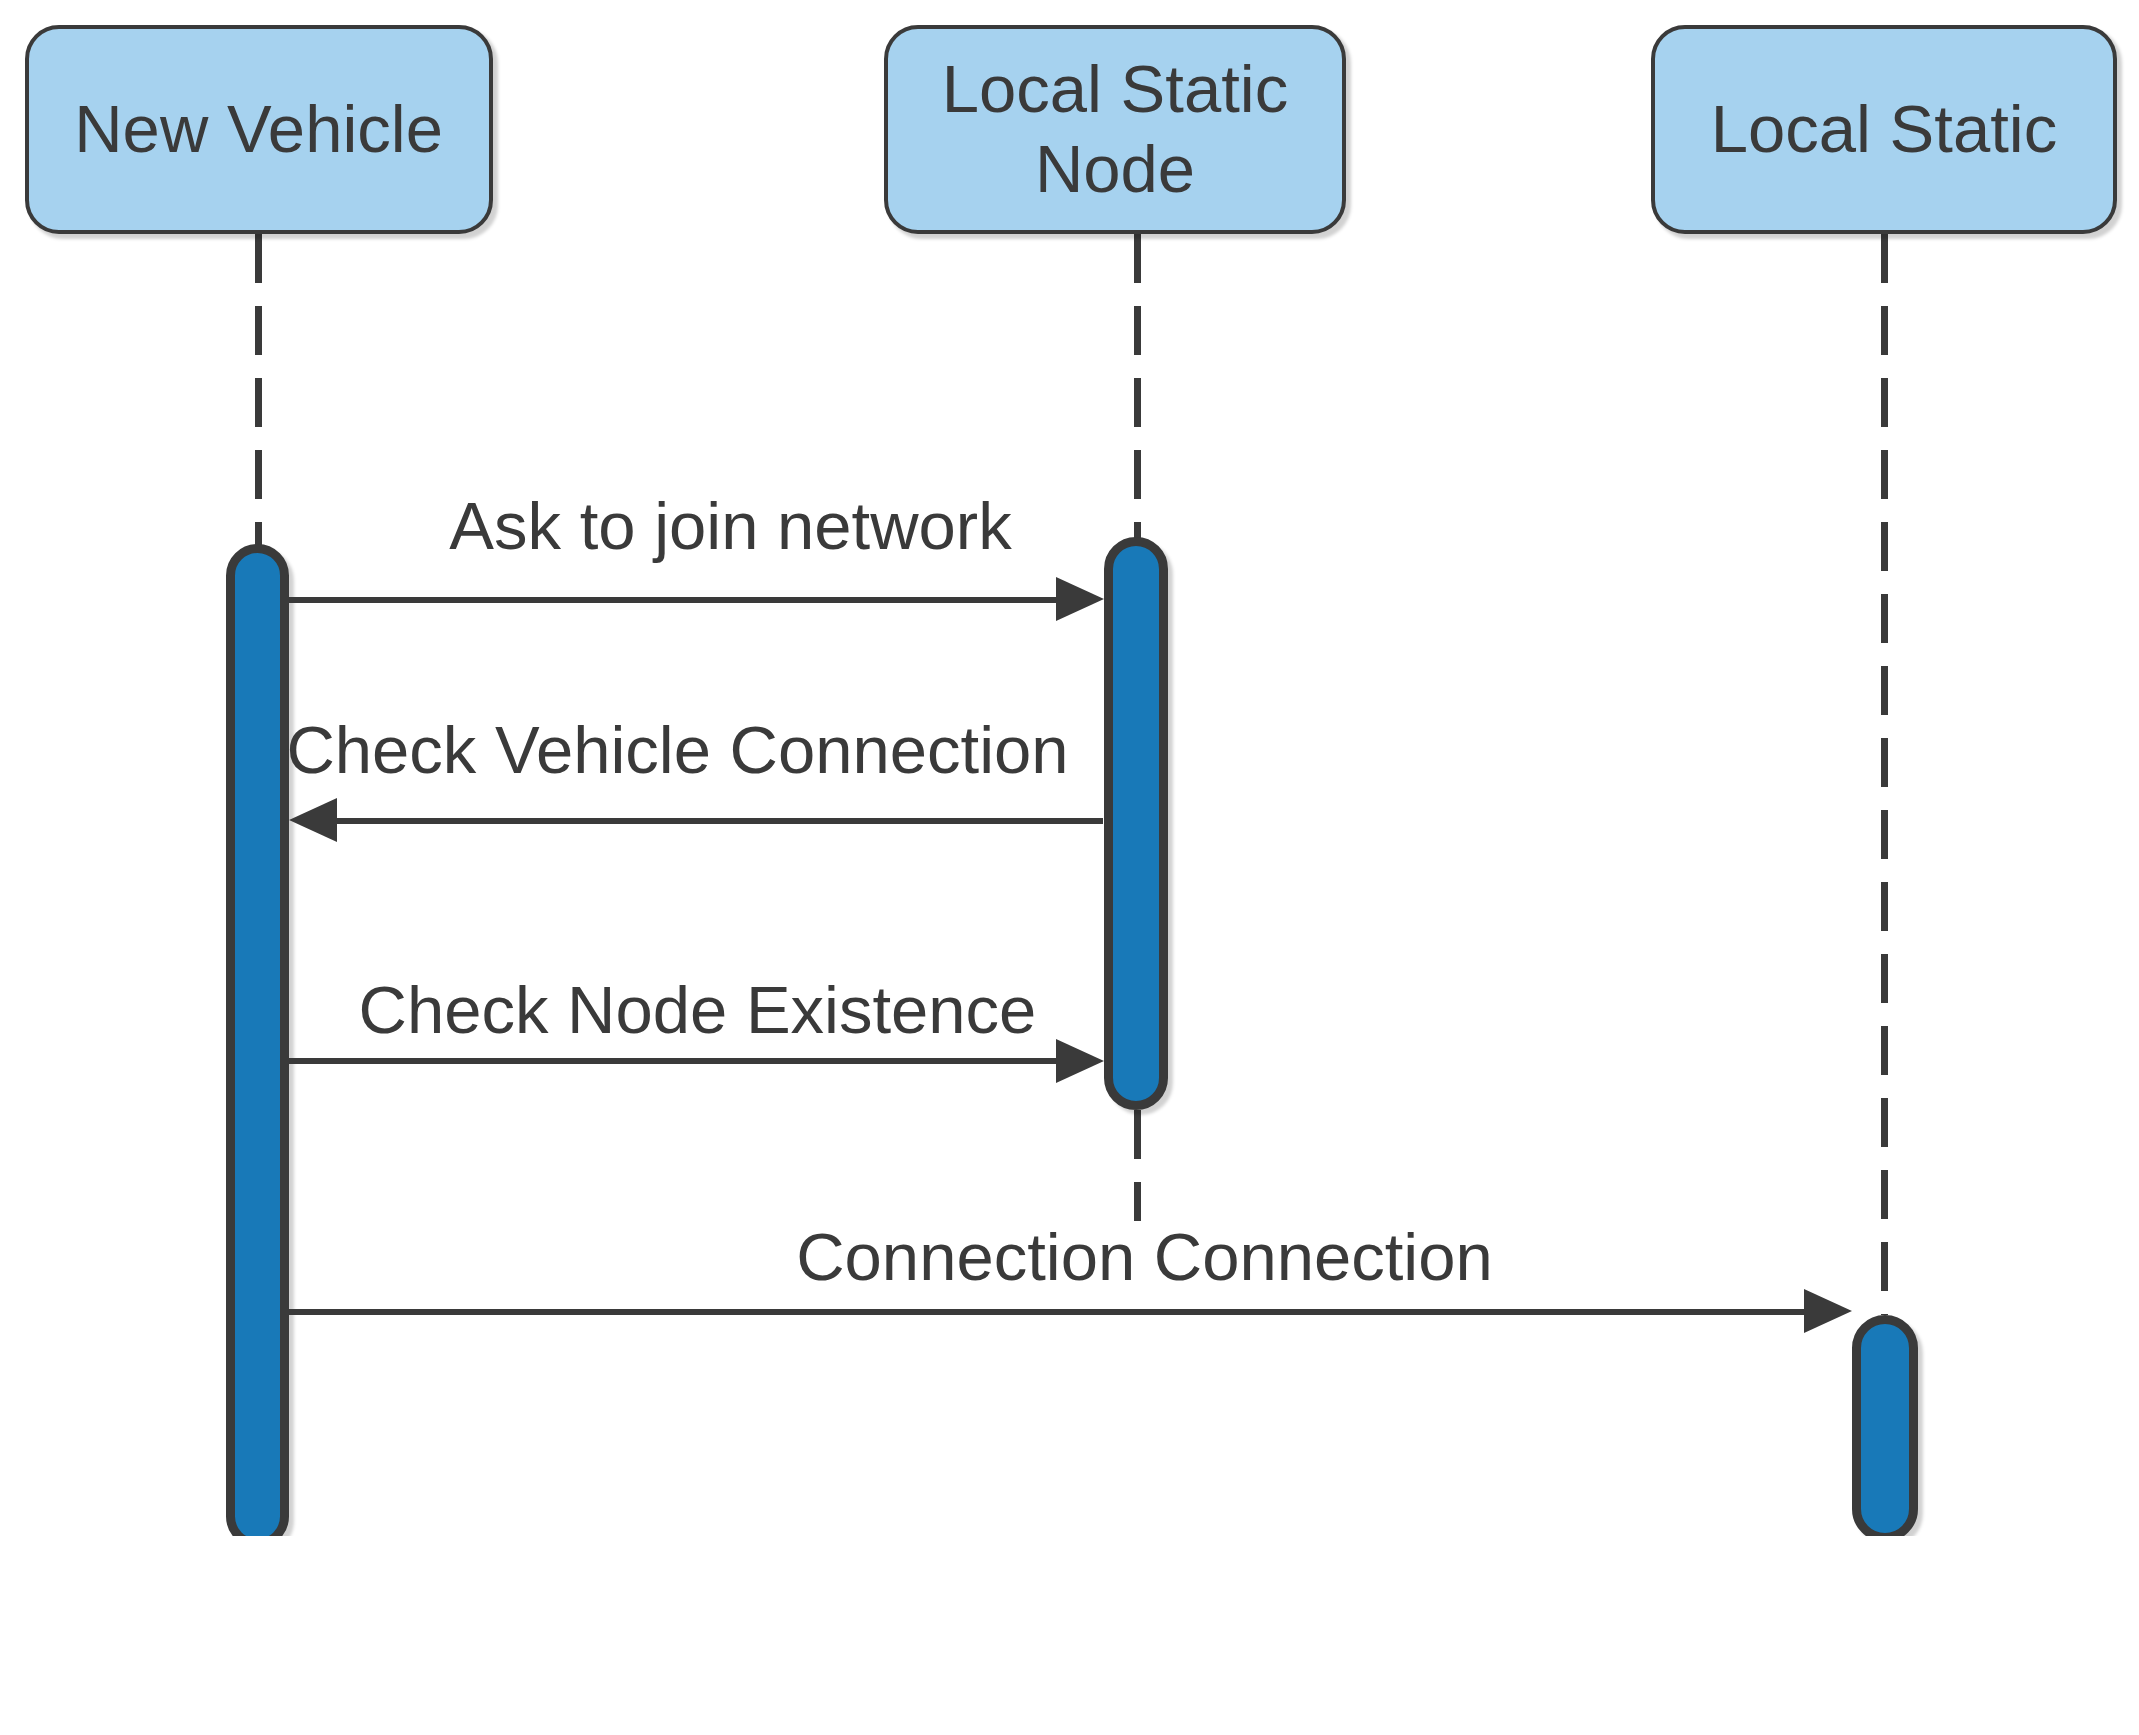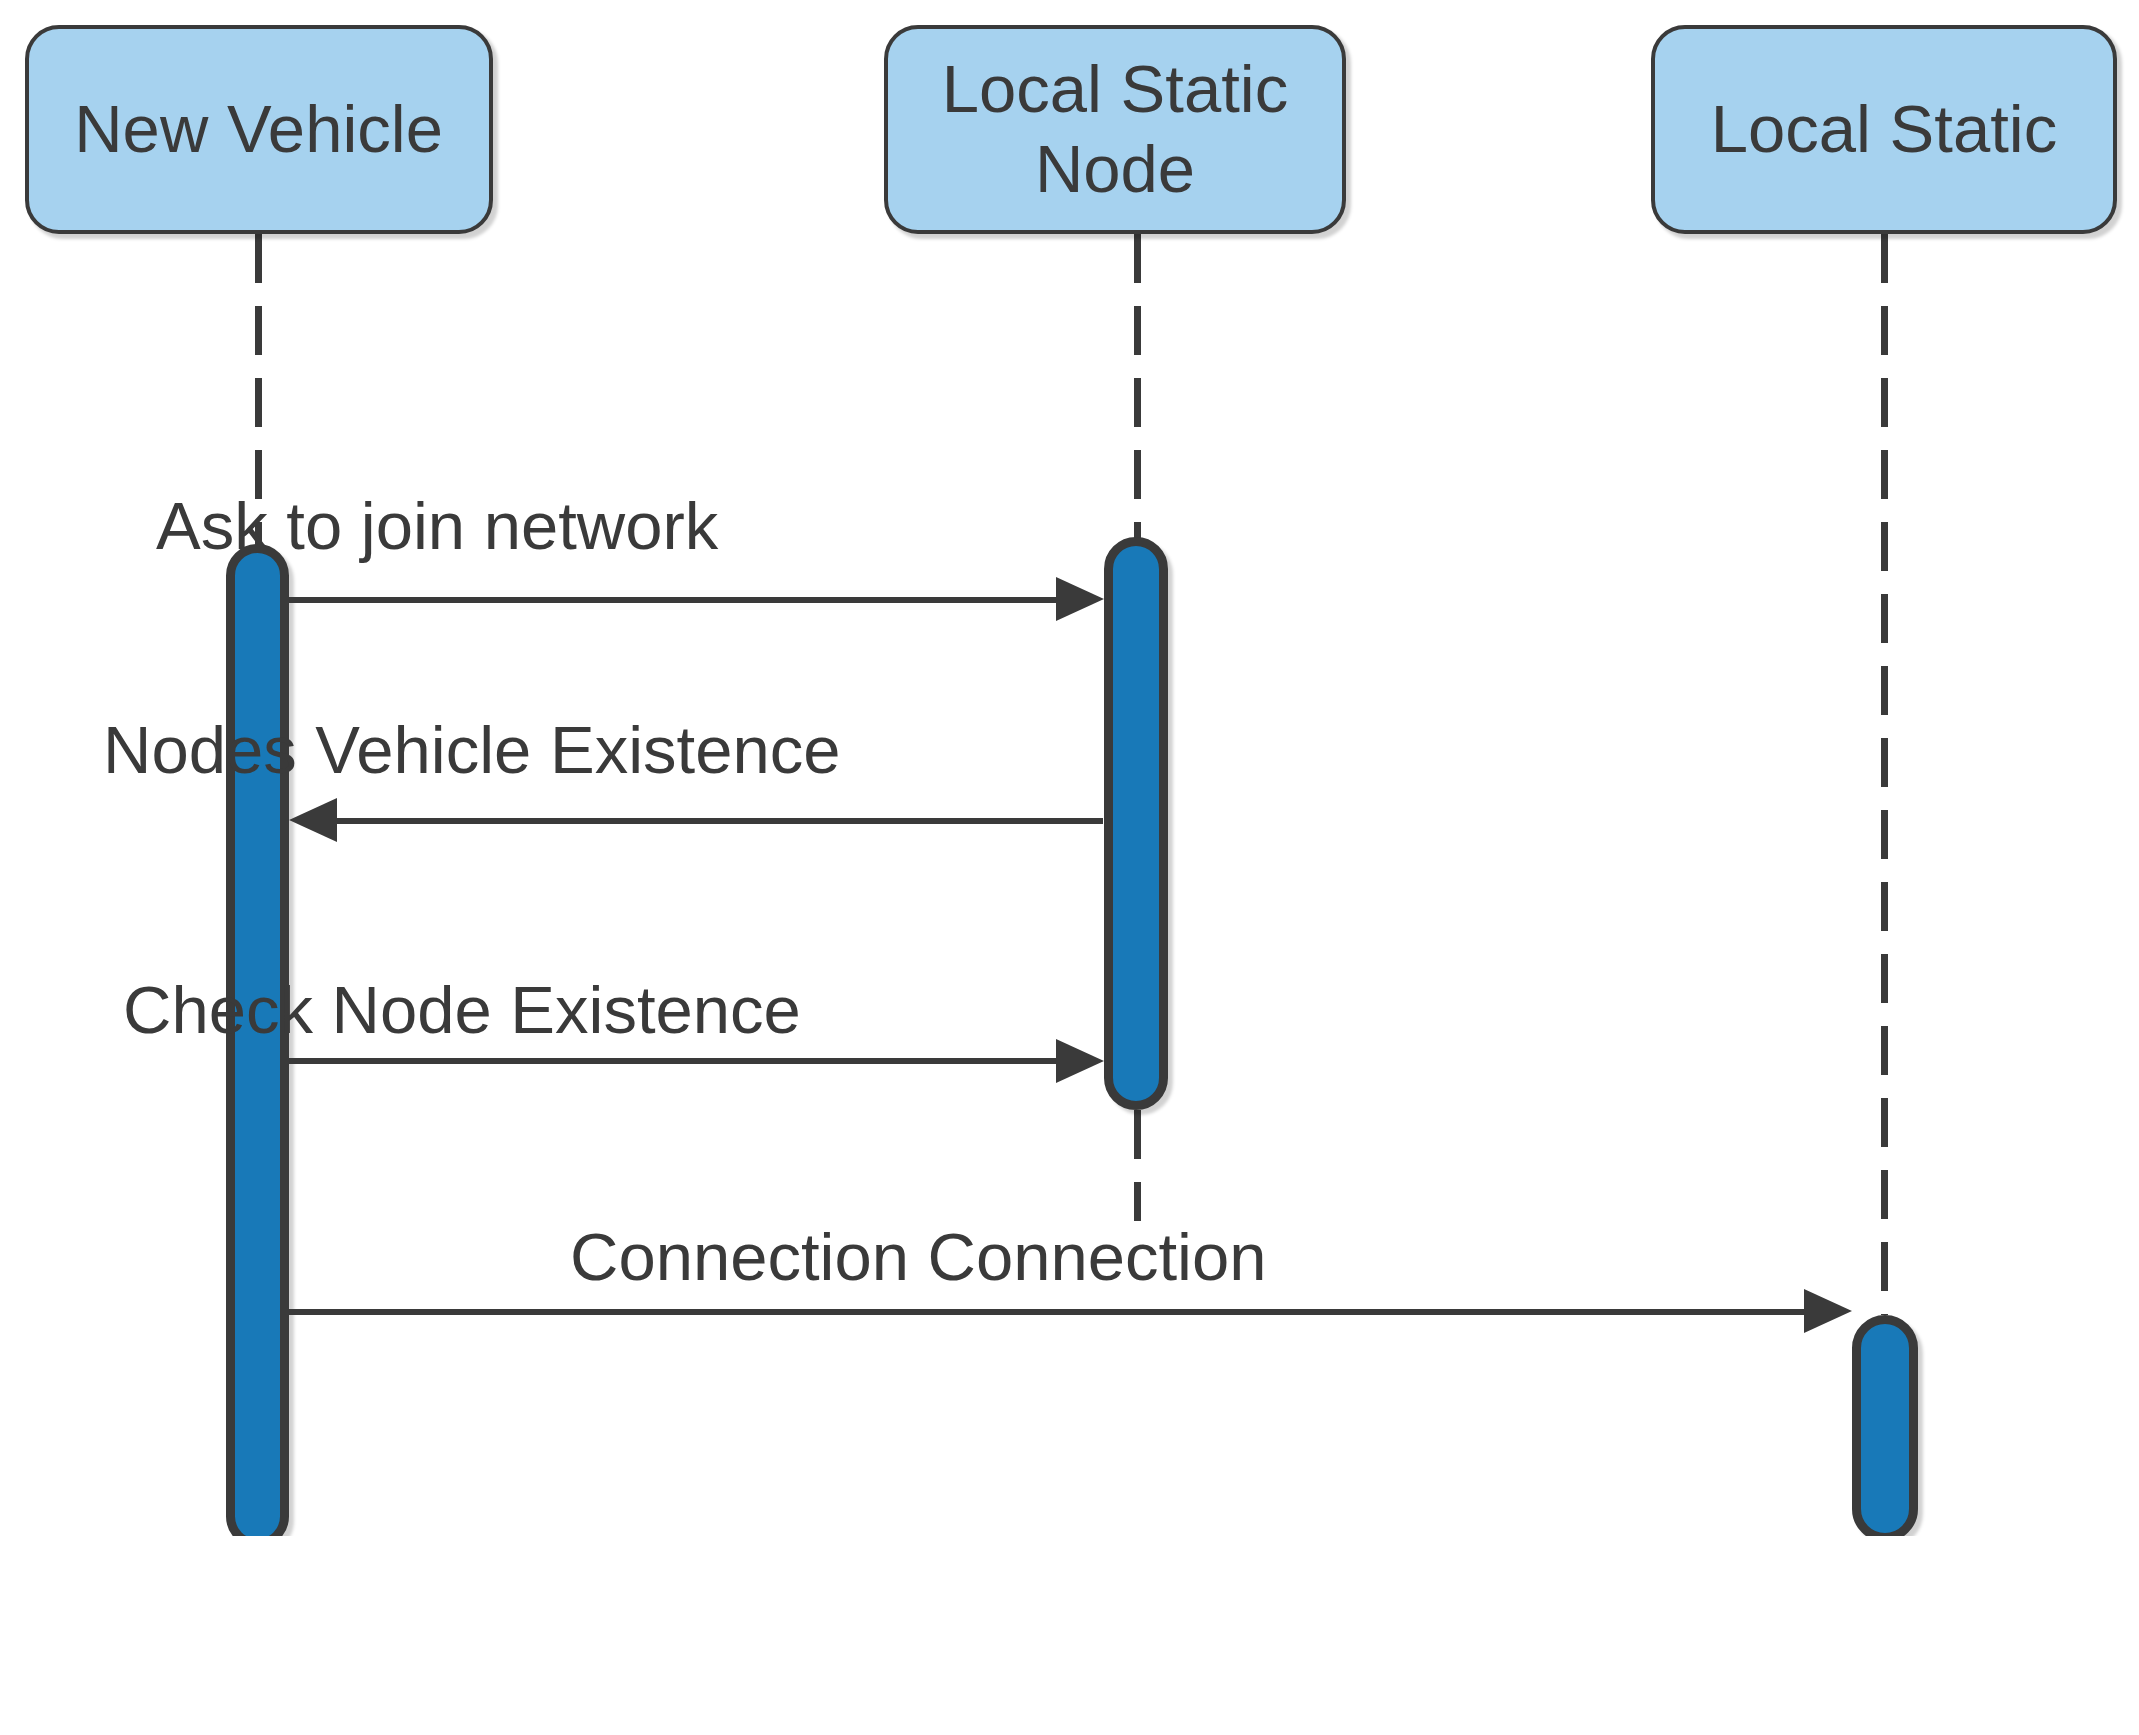--- a/index.html
+++ b/index.html
@@ -60,21 +60,21 @@
   .msg-head-left {
     position: absolute;
     width: 0; height: 0;
     border-top: 22px solid transparent;
     border-bottom: 22px solid transparent;
     border-right: 48px solid var(--shape-border, #3a3a3a);
   }
   .msg-label {
     position: absolute;
     width: 1149px;
-    text-align: left;
+    text-align: center;
     font-size: 67px;
     line-height: 1.15;
     white-space: nowrap;
   }
 </style>
 </head>
 <body>
 
 <div id="canvas" style="--bg: #ffffff; --actor-fill: #a6d2ef; --shape-border: #3a3a3a; --activation-fill: #1879b8; --text: #3a3a3a;">
 
@@ -100,21 +100,21 @@
   </div>
 
   <div class="activation-bar" style="left:226px; top:544px; width:63px; height:1004px;"></div>
   <div class="activation-bar" style="left:1104px; top:537px; width:64px; height:573px;"></div>
   <div class="activation-bar" style="left:1852px; top:1315px; width:66px; height:227px;"></div>
 
   <div class="msg-label" style="left:156px; top:487px;">Ask to join network</div>
   <div class="msg-line" style="left:289px; top:597px; width:767px;"></div>
   <div class="msg-head-right" style="left:1056px; top:577px;"></div>
 
-  <div class="msg-label" style="left:103px; top:711px;">Nodes Vehicle Existence</div>
+  <div class="msg-label" style="left:103px; top:711px;">Check Vehicle Connection</div>
   <div class="msg-line" style="left:336px; top:818px; width:767px;"></div>
   <div class="msg-head-left" style="left:289px; top:798px;"></div>
 
   <div class="msg-label" style="left:123px; top:951px;margin-top:20px;">Check Node Existence</div>
   <div class="msg-line" style="left:289px; top:1058px; width:767px;"></div>
   <div class="msg-head-right" style="left:1056px; top:1039px;"></div>
 
   <div class="msg-label" style="left:570px; top:1218px;">Connection Connection</div>
   <div class="msg-line" style="left:289px; top:1309px; width:1516px;"></div>
   <div class="msg-head-right" style="left:1804px; top:1289px;"></div>

